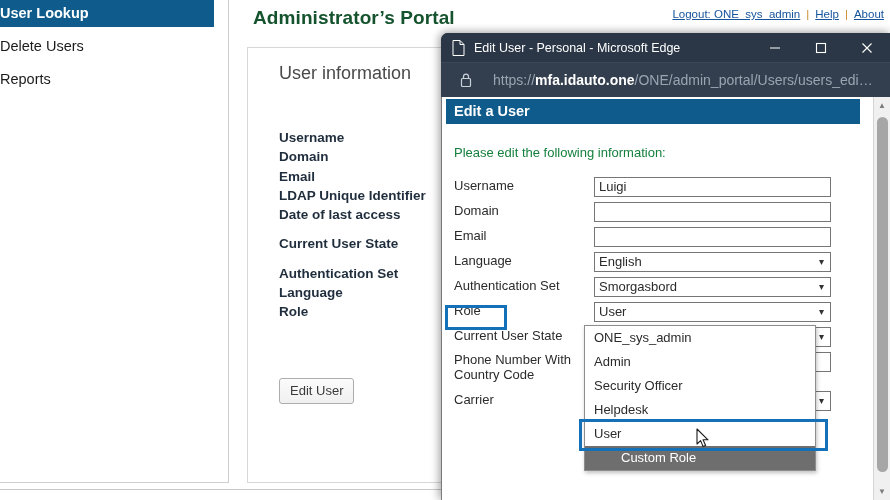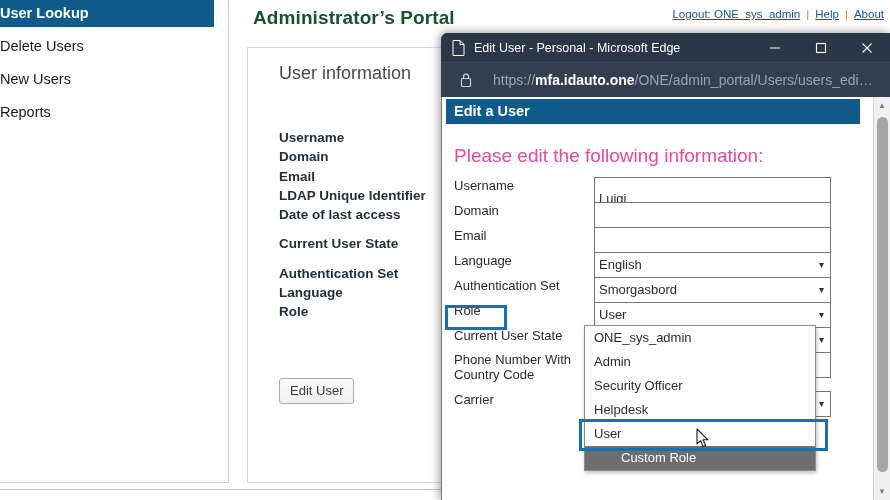--- a/index.html
+++ b/index.html
@@ -165,21 +165,21 @@
     position: absolute; left: 4px; top: 2px;
     width: 414px; height: 25px;
     background: #0f5c8c;
     color: #ffffff;
     font-size: 14.5px; font-weight: bold;
     line-height: 25px;
     padding-left: 8px;
   }
   .dlg-sub {
     position: absolute; left: 12px; top: 48px;
-    font-size: 19px; color: #ec4899;
+    font-size: 13px; color: #15803d;
   }
 
   .form { position: absolute; left: 12px; top: 80px; width: 405px; }
   .frow {
     display: flex; align-items: flex-start;
     margin-bottom: 7px;
     height: 18px;
   }
   .flabel {
     width: 140px;
@@ -188,21 +188,21 @@
     line-height: 18px;
   }
   .fctrl { flex: 1; }
   .tinput, .tselect {
     width: 237px; height: 20px;
     border: 1px solid #767676;
     background: #ffffff;
     font-family: "Liberation Sans", sans-serif;
     font-size: 13px;
     color: #2b2b2b;
-    padding: 12px 4px;
+    padding: 0 4px;
     line-height: 18px;
   }
   .tselect {
     position: relative;
     display: flex; align-items: center; justify-content: space-between;
     padding-right: 6px;
   }
   .tselect .caret { color: #333; font-size: 10px; line-height: 1; }
   .frow.tall { height: 32px; align-items: flex-start; }
   .flabel.two { line-height: 15px; }
@@ -275,23 +275,20 @@
 <div id="root">
 
   <div class="bg-page">
 
     <div class="sidebar">
       <div class="side-item active">
         <span>User Lookup</span>
       </div>
       <div class="side-item plain">
         <span>Delete Users</span>
-      </div>
-      <div class="side-item plain">
-        <span>New Users</span>
       </div>
       <div class="side-item plain">
         <span>Reports</span>
       </div>
     </div>
 
     <div class="portal-title">Administrator’s Portal</div>
     <div class="toplinks">
       <a href="#">Logout: ONE_sys_admin</a><span class="sep">|</span><a href="#">Help</a><span class="sep">|</span><a href="#">About</a>
     </div>

